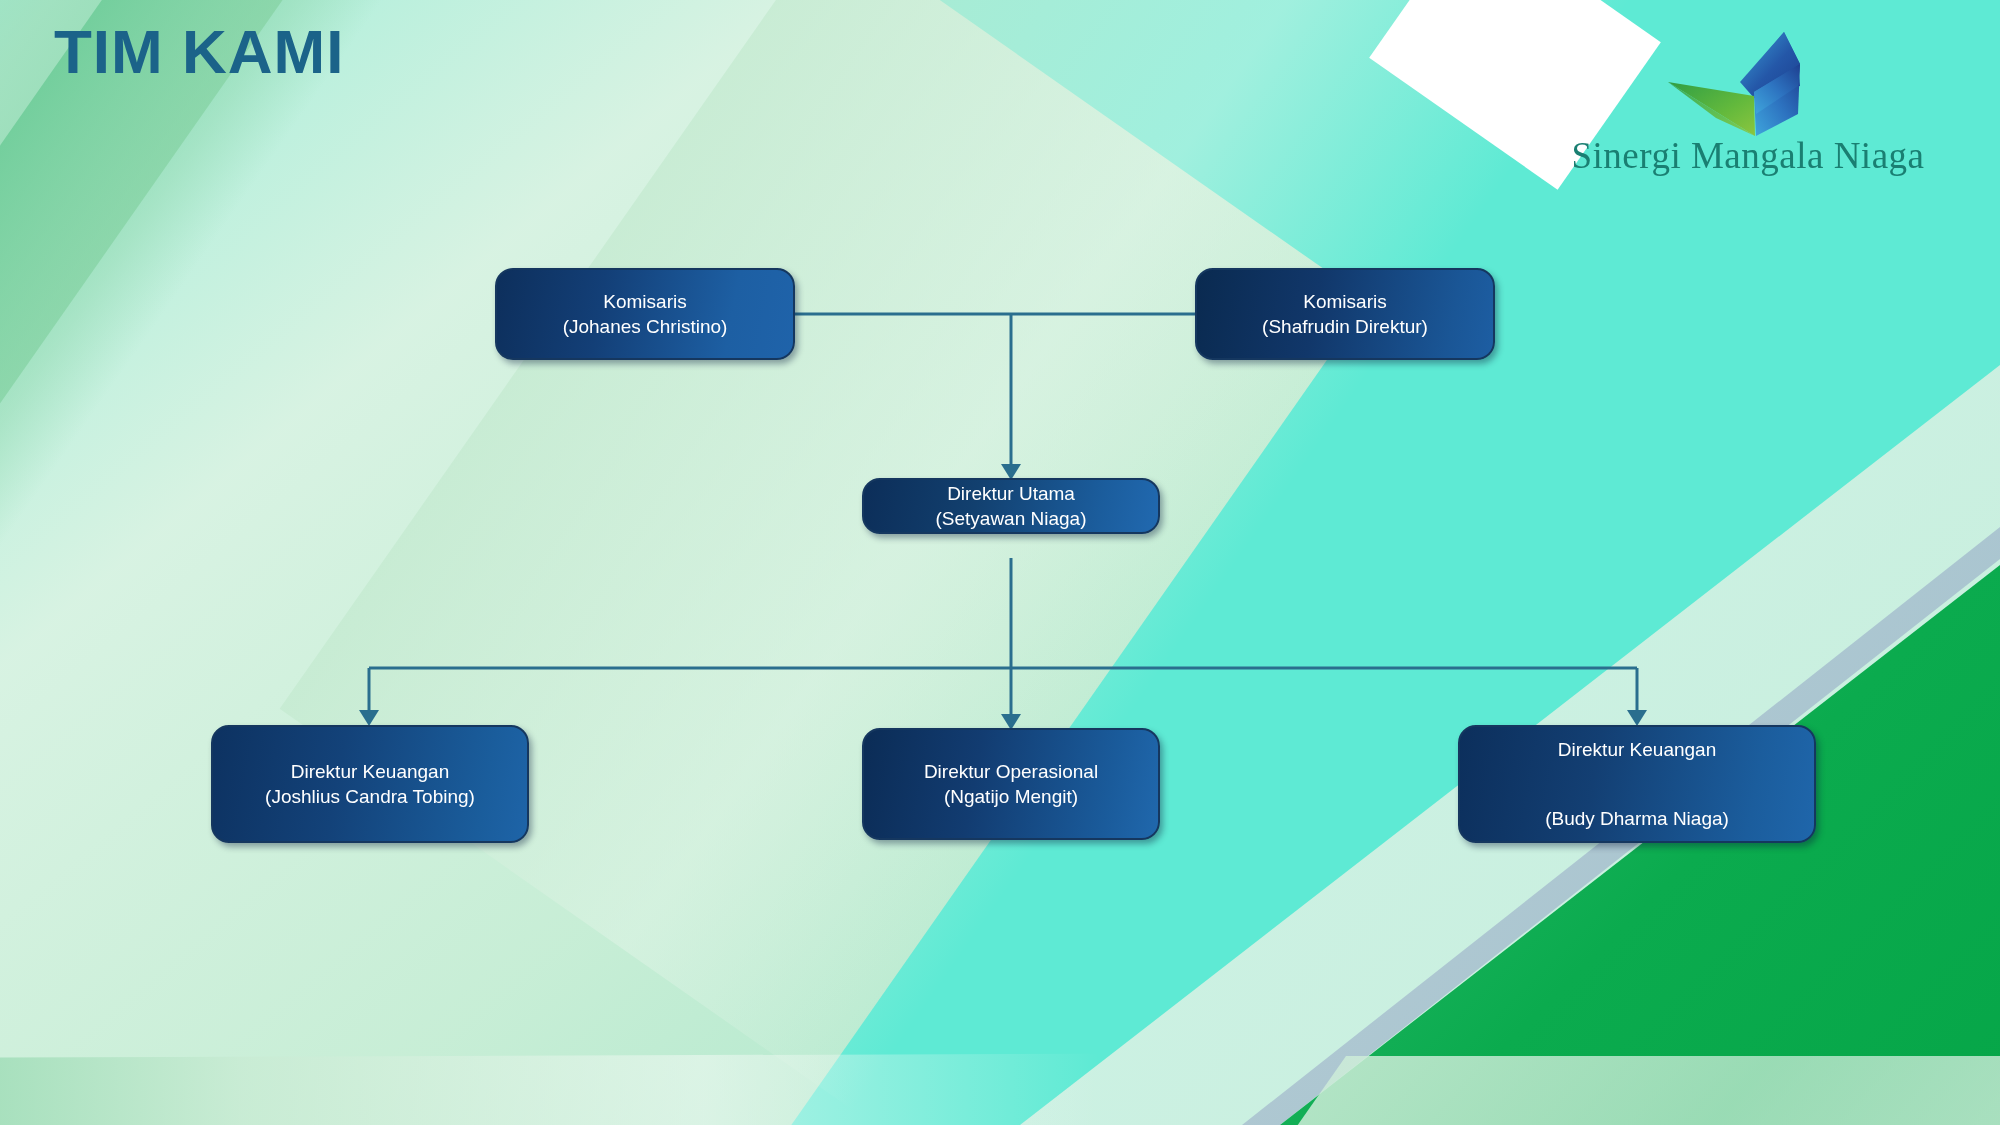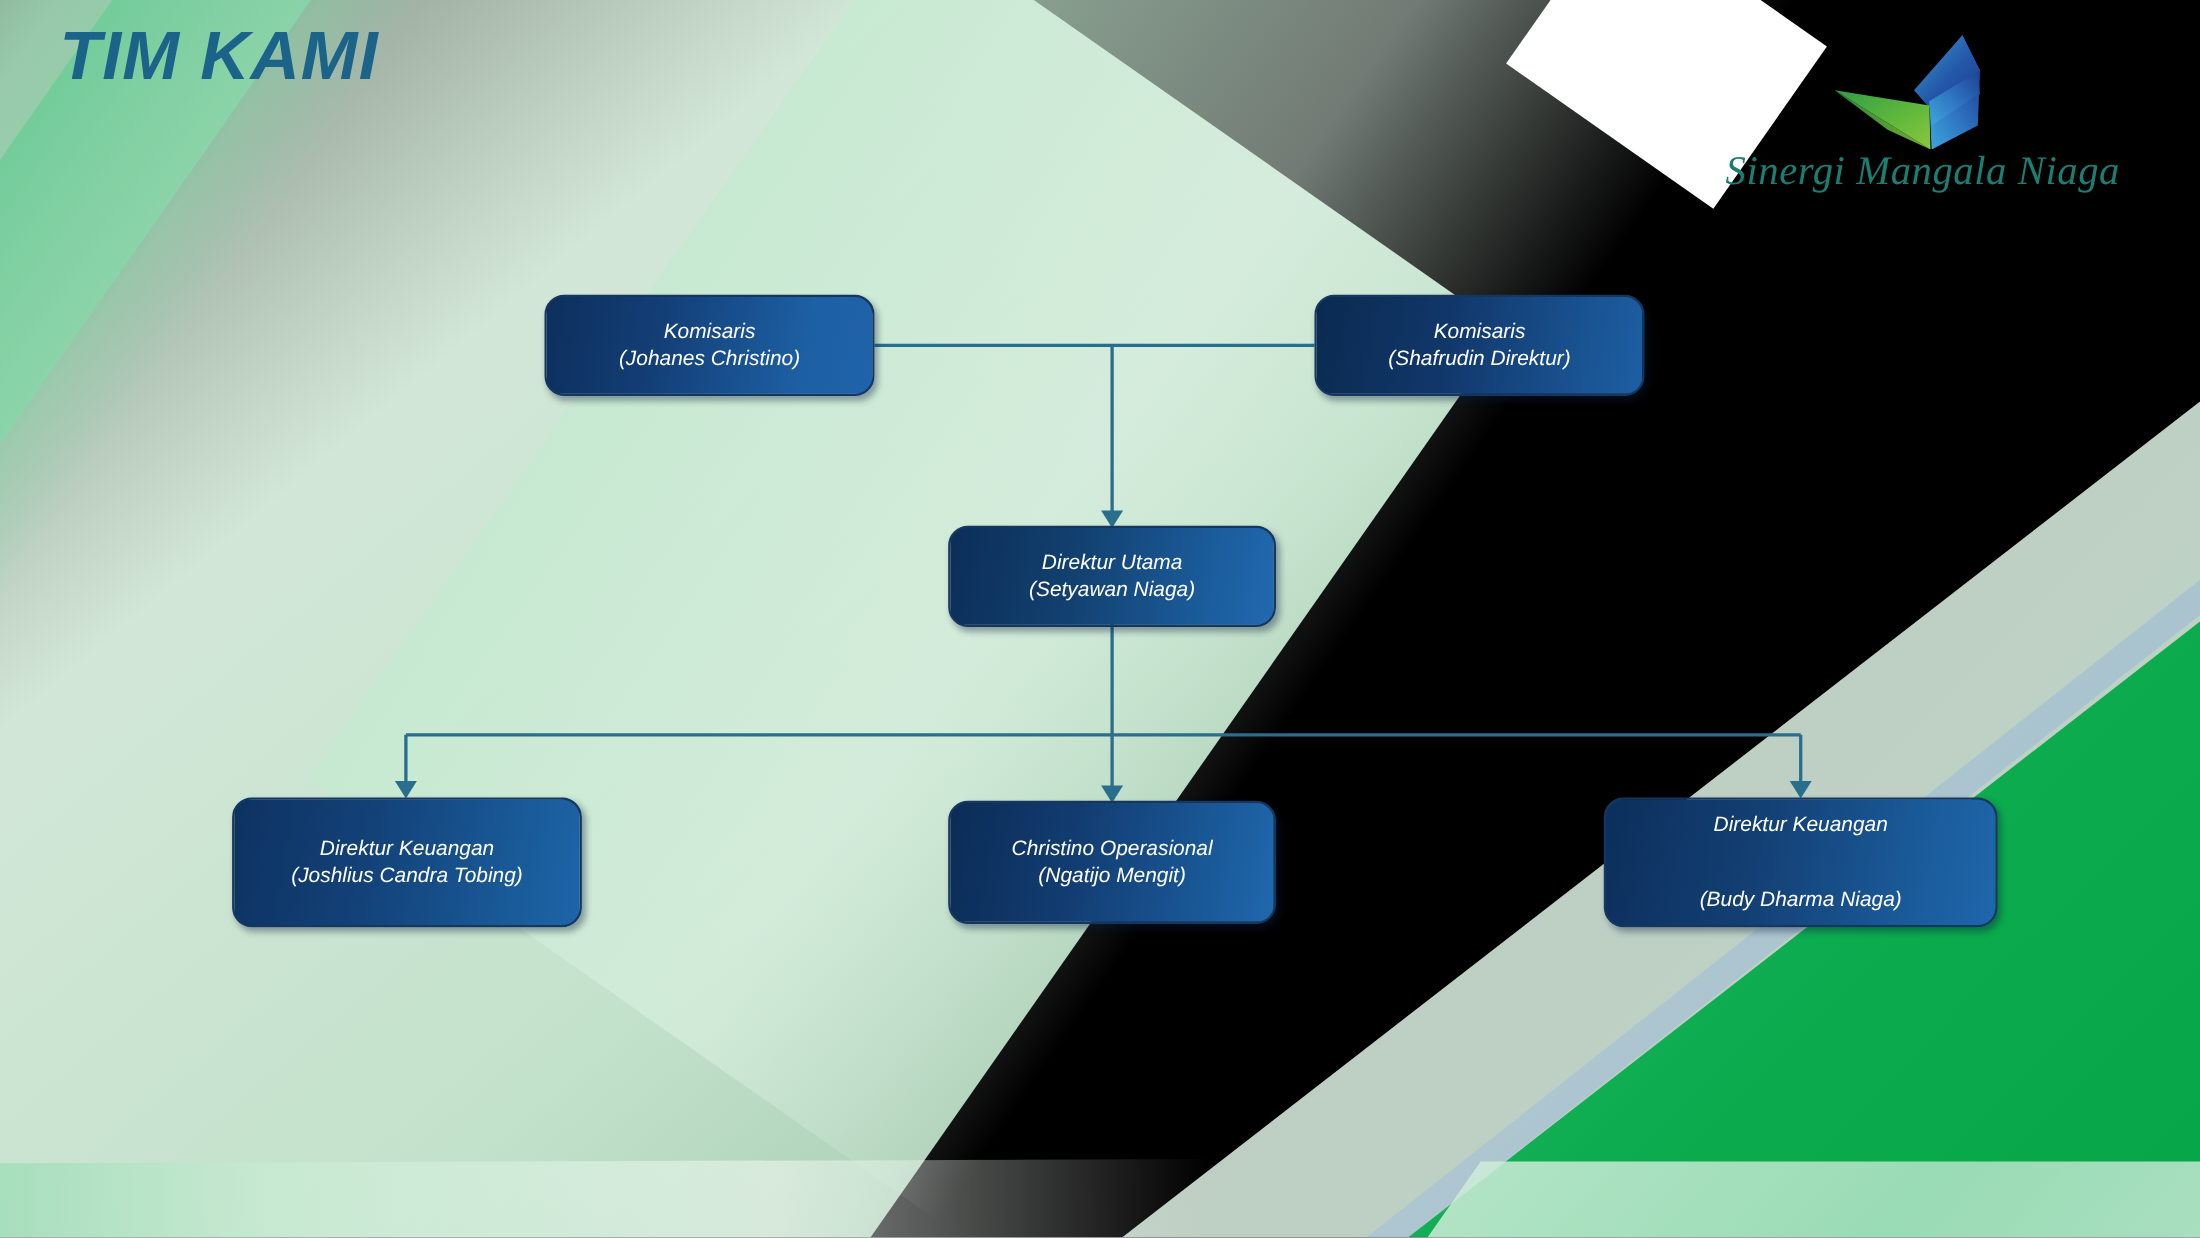--- a/index.html
+++ b/index.html
@@ -5,23 +5,22 @@
   html, body {
     margin: 0;
     padding: 0;
     background: #ffffff;
   }
   #slide {
     position: relative;
     width: 2000px;
     height: 1125px;
     overflow: hidden;
-    background: #000000;
+    background: #5eead4;
     font-family: "Liberation Sans", sans-serif;
-    font-style: italic;
   }
 
   
   .bg-layer {
     position: absolute;
     inset: 0;
     overflow: hidden;
     pointer-events: none;
   }
   .band {
@@ -177,21 +176,21 @@
   
   .g-komisaris-l { background: linear-gradient(100deg, #0d2f5c 0%, #133f77 35%, #1d5fa3 78%, #1f63aa 100%); }
   .g-komisaris-r { background: linear-gradient(100deg, #0a2a50 0%, #11376a 40%, #1a5696 85%, #1d5ea3 100%); }
   .g-dirut       { background: linear-gradient(100deg, #0c2e59 0%, #12406f 38%, #1b5d9d 80%, #2169b0 100%); }
   .g-mkt         { background: linear-gradient(100deg, #0d3261 0%, #134279 40%, #1a5d9c 85%, #1e64a8 100%); }
   .g-ops         { background: linear-gradient(100deg, #0b2c56 0%, #123c71 38%, #1a5b9b 82%, #2068ad 100%); }
   .g-keu         { background: linear-gradient(100deg, #0c2f5c 0%, #133f73 38%, #1b5d9d 82%, #1f66ab 100%); }
 
   .n-kom-left  { left: 495px;  top: 268px; width: 300px; height: 92px; }
   .n-kom-right { left: 1195px; top: 268px; width: 300px; height: 92px; }
-  .n-dirut     { left: 862px;  top: 478px; width: 298px; height: 92px; }
+  .n-dirut     { left: 862px;  top: 478px; width: 298px; height: 56px; }
   .n-mkt       { left: 211px;  top: 725px; width: 318px; height: 118px; }
   .n-ops       { left: 862px;  top: 728px; width: 298px; height: 112px; }
   .n-keu       { left: 1458px; top: 725px; width: 358px; height: 118px; gap: 44px; }
 </style>
 </head>
 <body>
 
 <div id="slide">
 
   <div class="bg-layer">
@@ -283,21 +282,21 @@
       <span class="l1">Direktur Utama</span>
       <span class="l2">(Setyawan Niaga)</span>
     </div>
 
     <div class="node g-mkt n-mkt">
       <span class="l1">Direktur Keuangan</span>
       <span class="l2">(Joshlius Candra Tobing)</span>
     </div>
 
     <div class="node g-ops n-ops">
-      <span class="l1">Christino Operasional</span>
+      <span class="l1">Direktur Operasional</span>
       <span class="l2">(Ngatijo Mengit)</span>
     </div>
 
     <div class="node g-keu n-keu">
       <span class="l1">Direktur Keuangan</span>
       <span class="l2">(Budy Dharma Niaga)</span>
     </div>
 
   </div>
 </div>

